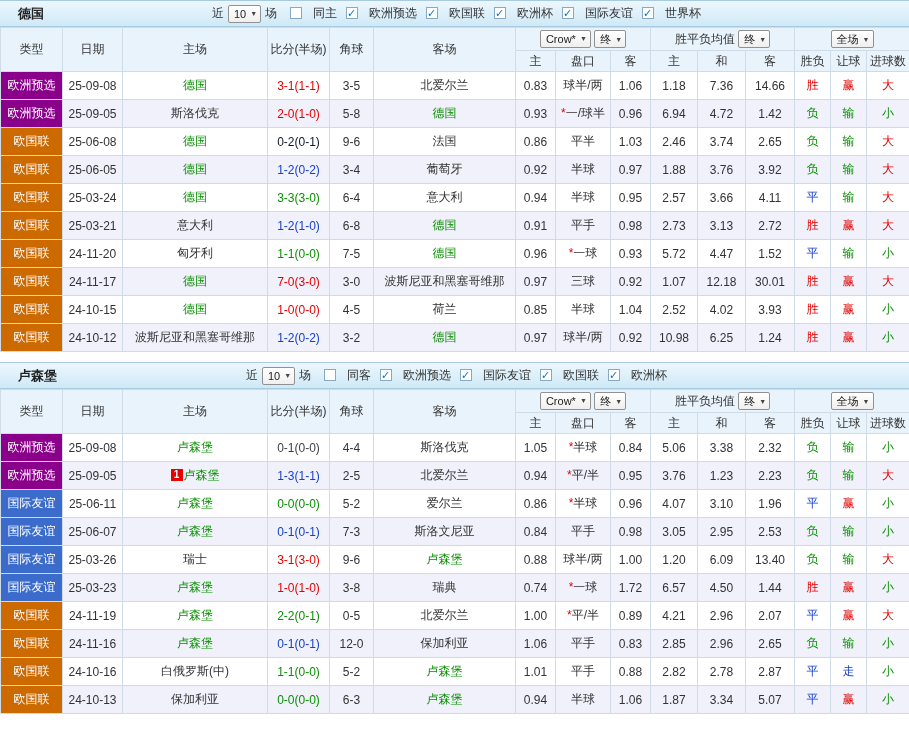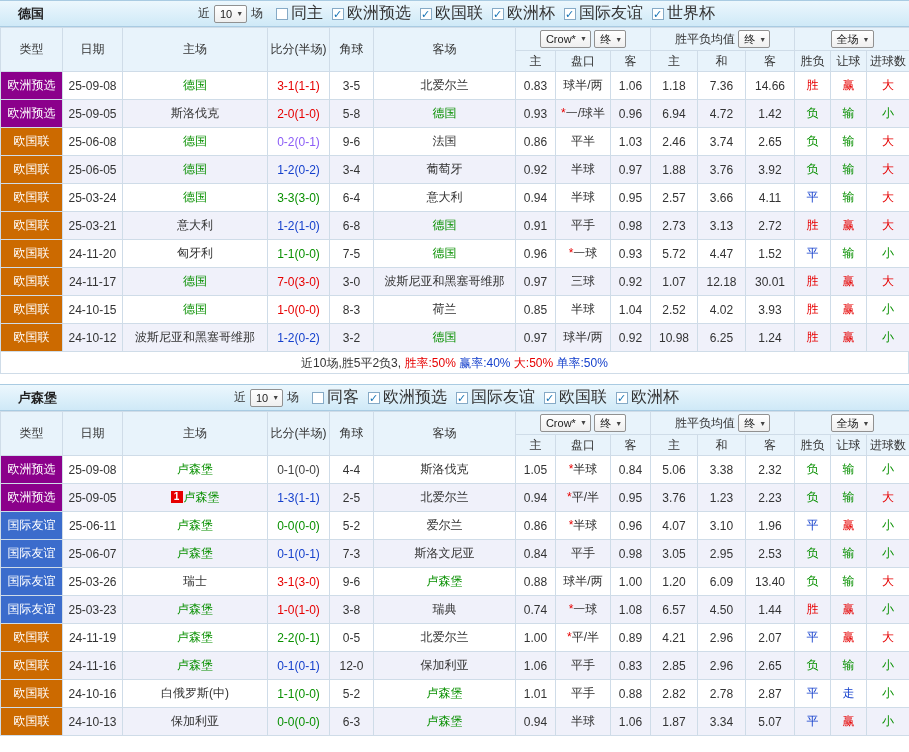--- a/index.html
+++ b/index.html
@@ -21,21 +21,21 @@
              position:relative; display:flex; align-items:center; justify-content:center; font-size:12px; color:#333; }
   .teamname { position:absolute; left:18px; font-weight:bold; font-size:13px; color:#222; }
   .filters { display:flex; align-items:center; }
   .ftext { margin:0 4px; }
   .sel { display:inline-flex; align-items:center; height:18px; border:1px solid #919191; background:linear-gradient(#ffffff,#efefef);
          padding:0 3px 0 5px; font-size:11px; color:#222; border-radius:2px; white-space:nowrap; cursor:pointer; }
   .arr { font-size:7px; margin-left:4px; color:#444; }
   .chk { display:inline-flex; align-items:center; margin-left:9px; cursor:pointer; }
   .cb { width:12px; height:12px; border:1px solid #86aac6; background:#fff; display:inline-block; position:relative; margin-right:3px; }
   .cb.on::after { content:"✓"; position:absolute; left:0; top:-1px; font-size:11px; font-weight:bold; color:#1673b4; line-height:12px; }
-  .cbl { font-size:16px; }
+  .cbl { font-size:12px;margin-left:8px; }
   
   table { border-collapse:collapse; table-layout:fixed; width:909px; }
   th,td { border:1px solid #cfdce8; text-align:center; padding:0; white-space:nowrap; overflow:hidden; }
   thead th { background:#e8f3fb; font-weight:normal; font-size:12px; color:#333; height:21px; }
   thead tr.grp th { height:23px; }
   tbody td { height:28px; font-size:12px; color:#333; background:#fff; }
   tbody tr:nth-child(even) td { background:#f0f1fa; }
   td.type { color:#fff; font-size:12px; }
   .badge { display:inline-block; width:12px; height:12px; line-height:12px; background:#e60000; color:#fff;
            font-size:10px; font-weight:bold; margin-right:1px; vertical-align:1px; text-align:center; }
@@ -175,21 +175,21 @@
             <td>4.72</td>
             <td>1.42</td>
             <td style="color: rgb(8, 144, 0);">负</td>
             <td style="color: rgb(8, 144, 0);">输</td>
             <td style="color: rgb(8, 144, 0);">小</td>
           </tr>
           <tr>
             <td class="type" style="background: rgb(204, 106, 0);">欧国联</td>
             <td>25-06-08</td>
             <td><span style="color: rgb(8, 144, 0);">德国</span></td>
-            <td style="color: #8b5cf6;">0-2(0-1)</td>
+            <td style="color: #0f172a;">0-2(0-1)</td>
             <td>9-6</td>
             <td><span>法国</span></td>
             <td>0.86</td>
             <td>平半</td>
             <td>1.03</td>
             <td>2.46</td>
             <td>3.74</td>
             <td>2.65</td>
             <td style="color: rgb(8, 144, 0);">负</td>
             <td style="color: rgb(8, 144, 0);">输</td>
@@ -278,21 +278,21 @@
             <td>30.01</td>
             <td style="color: rgb(230, 0, 0);">胜</td>
             <td style="color: rgb(230, 0, 0);">赢</td>
             <td style="color: rgb(230, 0, 0);">大</td>
           </tr>
           <tr>
             <td class="type" style="background: rgb(204, 106, 0);">欧国联</td>
             <td>24-10-15</td>
             <td><span style="color: rgb(8, 144, 0);">德国</span></td>
             <td style="color: rgb(230, 0, 0);">1-0(0-0)</td>
-            <td>8-3</td>
+            <td>4-5</td>
             <td><span>荷兰</span></td>
             <td>0.85</td>
             <td>半球</td>
             <td>1.04</td>
             <td>2.52</td>
             <td>4.02</td>
             <td>3.93</td>
             <td style="color: rgb(230, 0, 0);">胜</td>
             <td style="color: rgb(230, 0, 0);">赢</td>
             <td style="color: rgb(8, 144, 0);">小</td>
@@ -309,21 +309,20 @@
             <td>0.92</td>
             <td>10.98</td>
             <td>6.25</td>
             <td>1.24</td>
             <td style="color: rgb(230, 0, 0);">胜</td>
             <td style="color: rgb(230, 0, 0);">赢</td>
             <td style="color: rgb(8, 144, 0);">小</td>
           </tr>
         </tbody>
     </table>
-    <div class="summary"><span style="color: rgb(51, 51, 51);">近10场,胜5平2负3, </span><span style="color: rgb(230, 0, 0);">胜率:50%</span><span style="color: rgb(21, 64, 204);"> 赢率:40%</span><span style="color: rgb(230, 0, 0);"> 大:50%</span><span style="color: rgb(21, 64, 204);"> 单率:50%</span></div>
   </div>
 
   <div class="gap"></div>
 
   <div class="section">
     <div class="teambar">
       <span class="teamname">卢森堡</span>
       <span class="filters">
         <span class="ftext">近</span>
         <span class="sel">
@@ -500,21 +499,21 @@
           </tr>
           <tr>
             <td class="type" style="background: rgb(59, 108, 204);">国际友谊</td>
             <td>25-03-23</td>
             <td><span style="color: rgb(8, 144, 0);">卢森堡</span></td>
             <td style="color: rgb(230, 0, 0);">1-0(1-0)</td>
             <td>3-8</td>
             <td><span>瑞典</span></td>
             <td>0.74</td>
             <td><span style="color: rgb(230, 0, 0);">*</span>一球</td>
-            <td>1.08</td>
+            <td>1.72</td>
             <td>6.57</td>
             <td>4.50</td>
             <td>1.44</td>
             <td style="color: rgb(230, 0, 0);">胜</td>
             <td style="color: rgb(230, 0, 0);">赢</td>
             <td style="color: rgb(8, 144, 0);">小</td>
           </tr>
           <tr>
             <td class="type" style="background: rgb(204, 106, 0);">欧国联</td>
             <td>24-11-19</td>

